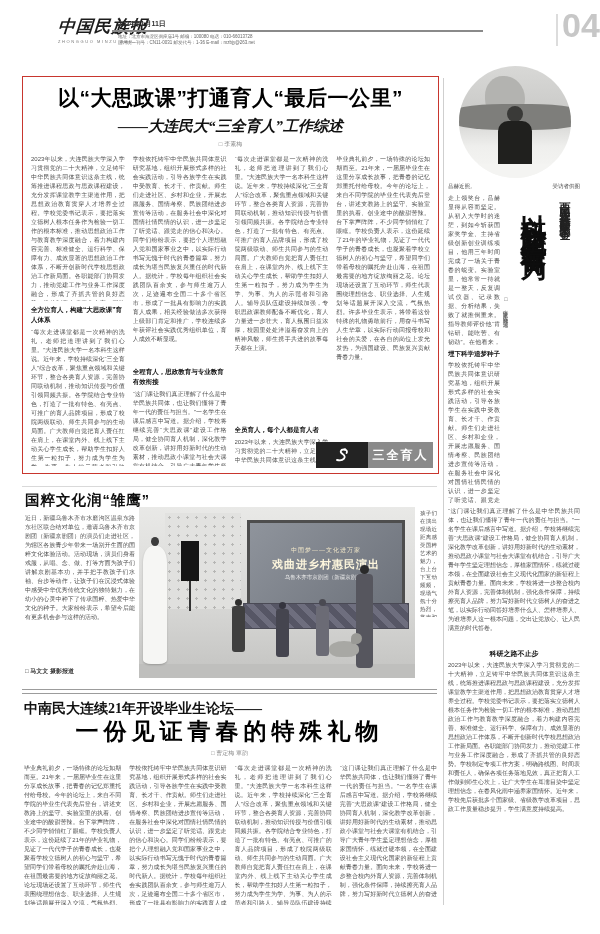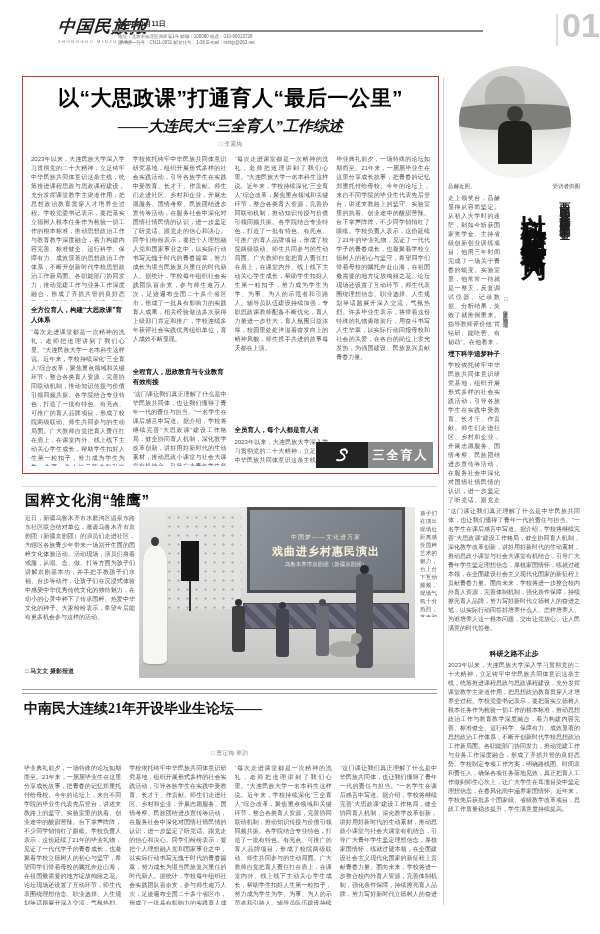--- a/index.html
+++ b/index.html
@@ -62,21 +62,21 @@
     <div class="mast-logo">中国民族报</div>
     <div class="mast-pinyin">ZHONGGUO MINZU BAO</div>
   </div>
   <div class="abs mast-date" style="left:118px;top:19px;">2024年1月11日</div>
   <div class="abs rule" style="left:112px;top:30px;width:371px;height:1.5px;"></div>
   <div class="abs mast-info" style="left:118px;top:34px;width:280px;">
     <div>地址：北京市海淀区倒座庙1号 邮编：100080 电话：010-66013728</div>
     <div>国内统一刊号：CN11-0031 邮发代号：1-36 E-mail：mzbjy@263.net</div>
   </div>
   <div class="abs" style="left:556px;top:14px;width:2px;height:32px;background:#dcdcdc;"></div>
-  <div class="abs page-no" style="left:562px;top:6px;">01</div>
+  <div class="abs page-no" style="left:562px;top:6px;">04</div>
 
   <div class="abs leadbox" style="left:22px;top:76px;width:415px;height:396px;">
     <div class="abs lead-headline" style="left:0;right:0;top:7px;">以“大思政课”打通育人“最后一公里”</div>
     <div class="abs lead-subtitle" style="left:0;right:0;top:40px;font-style:italic;">——大连民大“三全育人”工作综述</div>
     <div class="abs byline" style="left:0;right:0;top:63px;">□ 李素梅</div>
 
     <div class="abs cols" style="left:8px;right:8px;top:78px;bottom:7px;">
       <div class="col">
         <div class="g" style="height:146px;">2023年以来，大连民族大学深入学习贯彻党的二十大精神，立足铸牢中华民族共同体意识这条主线，统筹推进课程思政与思政课程建设，充分发挥课堂教学主渠道作用，把思想政治教育贯穿人才培养全过程。学校党委书记表示，要把落实立德树人根本任务作为检验一切工作的根本标准，推动思想政治工作与教育教学深度融合，着力构建内容完善、标准健全、运行科学、保障有力、成效显著的思想政治工作体系，不断开创新时代学校思想政治工作新局面。各职能部门协同发力，推动党建工作与业务工作深度融合，形成了齐抓共管的良好态势。学校制定专项工作方案，明确路线图、时间表和责任人，确保各项任务落地见效，真正把育人工作做到师生心坎上，让广大学生在耳濡目染中坚定理想信念，在春风化雨中涵养家国情怀。近年来，学校先后获批多个国家级、省级教学改革项目，思政工作质量稳步提升，学生满意度持续提高。</div>
         <div class="ch">全方位育人，构建“大思政课”育人体系</div>
@@ -136,21 +136,21 @@
   <div class="abs hairline" style="left:22px;top:486px;width:415px;height:1px;"></div>
   <div class="abs eagle-headline" style="left:25px;top:491px;">国粹文化润“雏鹰”</div>
 
   <div class="abs" style="left:25px;top:514px;width:110px;">
     <div class="g" style="height:150px;">近日，新疆乌鲁木齐市水磨沟区温泉东路东社区联合结对单位，邀请乌鲁木齐市京剧团（新疆京剧团）的演员们走进社区，为辖区各族青少年带来一场别开生面的国粹文化体验活动。活动现场，演员们身着戏服，从唱、念、做、打等方面为孩子们讲解京剧基本功，并手把手教孩子们水袖、台步等动作，让孩子们在沉浸式体验中感受中华优秀传统文化的独特魅力，在幼小的心灵中种下了传承国粹、热爱中华文化的种子。大家纷纷表示，希望今后能有更多机会参与这样的活动。</div>
     <div class="credit">□ 马文文 摄影报道</div>
   </div>
 
   <div class="abs stage" style="left:139px;top:507px;width:276px;height:171px;">
     <div class="abs wall" style="left:26px;top:6px;width:76px;height:96px;"></div>
-    <div class="abs screen" style="left:108px;top:0;width:152px;height:80px;">
+    <div class="abs screen" style="left:108px;top:13px;width:152px;height:80px;">
       <div class="l1">中国梦——文化进万家</div>
       <div class="l2">戏曲进乡村惠民演出</div>
       <div class="l3">乌鲁木齐市京剧团（新疆京剧团）</div>
     </div>
     <div class="abs pattern" style="left:104px;top:96px;width:164px;height:24px;"></div>
     <div class="abs" style="left:0;bottom:0;width:276px;height:14px;background:#bfbfbd;"></div>
 
     <div class="abs" style="left:12px;top:30px;width:8px;height:9px;background:#3b3b3b;border-radius:50%;"></div>
     <div class="abs" style="left:4px;top:39px;width:24px;height:118px;background:#f6f6f4;border-radius:40% 40% 8px 8px / 14% 14% 4px 4px;box-shadow:0 1px 2px rgba(0,0,0,.2);"></div>
 
@@ -169,20 +169,21 @@
 
     <div class="abs" style="left:190px;top:134px;width:30px;height:16px;background:#a8a8a4;border-radius:50% 50% 40% 40%;"></div>
     <div class="abs" style="left:212px;top:126px;width:11px;height:11px;background:#9a9a96;border-radius:50% 50% 50% 20%;"></div>
   </div>
 
   <div class="abs g" style="left:420px;top:509px;width:17px;height:108px;font-size:5.5px;line-height:8px;">孩子们在演出现场近距离感受国粹艺术的魅力，台上台下互动频频，现场气氛十分热烈，掌声和欢笑声不断。</div>
 
   <div class="abs dualrule" style="left:22px;top:689px;width:415px;"></div>
 
   <div class="abs grad-kicker" style="left:24px;top:700px;">中南民大连续21年开设毕业生论坛——</div>
+  <div class="abs grad-headline" style="left:22px;top:716px;width:415px;">一份见证青春的特殊礼物</div>
   <div class="abs byline" style="left:22px;top:749px;width:415px;">□ 曹定梅 覃韵</div>
 
   <div class="abs cols" style="left:24px;top:764px;width:413px;height:141px;">
     <div class="col">
       <div class="g gfill">毕业典礼前夕，一场特殊的论坛如期而至。21年来，一届届毕业生在这里分享成长故事，把青春的记忆郑重托付给母校。今年的论坛上，来自不同学院的毕业生代表先后登台，讲述支教路上的坚守、实验室里的执着、创业途中的酸甜苦辣。台下掌声阵阵，不少同学悄悄红了眼眶。学校负责人表示，这份延续了21年的毕业礼物，见证了一代代学子的青春成长，也凝聚着学校立德树人的初心与坚守，希望同学们带着母校的嘱托奔赴山海，在祖国最需要的地方绽放绚丽之花。论坛现场还设置了互动环节，师生代表围绕理想信念、职业选择、人生规划等话题展开深入交流，气氛热烈。许多毕业生表示，将带着这份特殊的礼物勇敢前行，用奋斗书写人生华章，以实际行动回报母校和社会的关爱，在各自的岗位上发光发热，为强国建设、民族复兴贡献青春力量。</div>
     </div>
     <div class="col">
       <div class="g gfill">学校依托铸牢中华民族共同体意识研究基地，组织开展形式多样的社会实践活动，引导各族学生在实践中受教育、长才干、作贡献。师生们走进社区、乡村和企业，开展志愿服务、国情考察、民族团结进步宣传等活动，在服务社会中深化对国情社情民情的认识，进一步坚定了听党话、跟党走的信心和决心。同学们纷纷表示，要把个人理想融入党和国家事业之中，以实际行动书写无愧于时代的青春篇章，努力成长为堪当民族复兴重任的时代新人。据统计，学校每年组织社会实践团队百余支，参与师生逾万人次，足迹遍布全国二十多个省区市，形成了一批具有影响力的实践育人成果，相关经验做法多次获得上级部门肯定和推广，学校连续多年获评社会实践优秀组织单位，育人成效不断显现。</div>
     </div>
     <div class="col">

